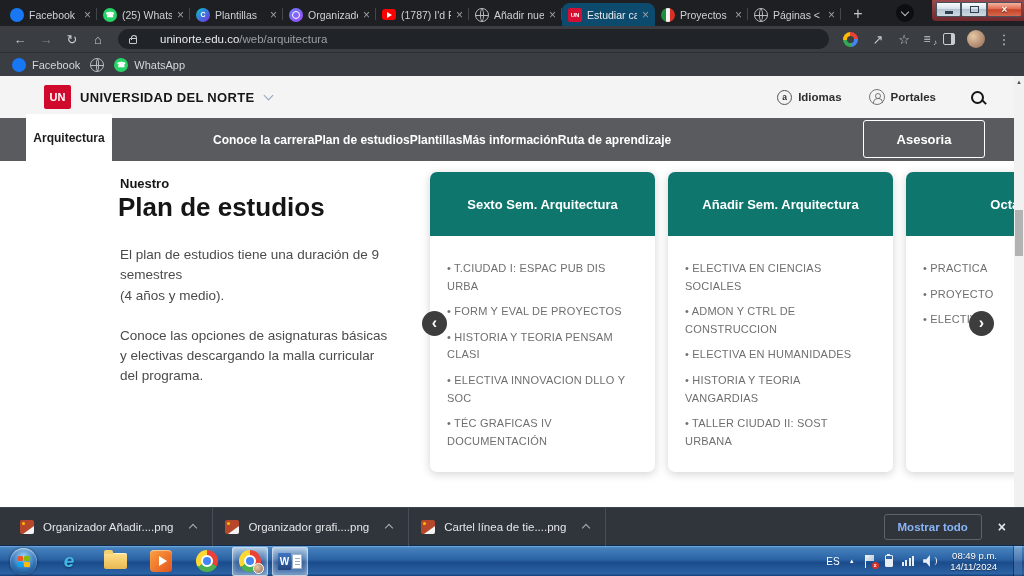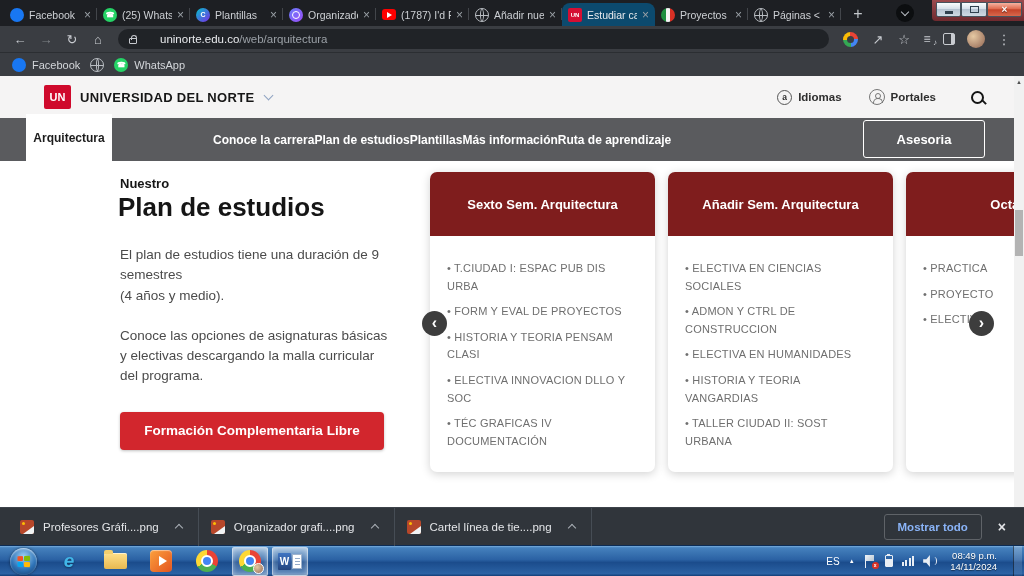--- a/index.html
+++ b/index.html
@@ -78,21 +78,21 @@
 
   .leftcol{position:absolute;left:120px;top:85px;width:274px;color:#4b4b4b;}
   .eyebrow{font-size:13px;font-weight:bold;color:#151515;margin-top:15px;}
   .h1{font-size:26px;font-weight:bold;color:#151515;margin:1px 0 0 -2px;}
   .para{margin-top:22px;font-size:13.5px;line-height:1.5;}
   .para.second{margin-top:20px;}
   .cta-red{margin-top:25px;width:264px;height:38px;background:#d2262d;color:#fff;font-weight:bold;font-size:13.5px;border-radius:4px;display:flex;align-items:center;justify-content:center;box-shadow:0 1px 3px rgba(0,0,0,.25);}
 
   .cards{position:absolute;left:430px;top:96px;display:flex;gap:13px;}
   .card{width:225px;height:300px;background:#fff;border-radius:7px;box-shadow:0 2px 10px rgba(0,0,0,.18);flex:none;display:flex;flex-direction:column;}
-  .card-head{height:64px;background:#7f1d1d;border-radius:7px 7px 0 0;color:#fff;font-weight:bold;font-size:13px;display:flex;align-items:center;justify-content:center;text-align:center;padding:0 10px;flex:none;}
+  .card-head{height:64px;background:#0f766e;border-radius:7px 7px 0 0;color:#fff;font-weight:bold;font-size:13px;display:flex;align-items:center;justify-content:center;text-align:center;padding:0 10px;flex:none;}
   .card-body{padding:24px 17px 10px 17px;}
   .card-item{font-size:11px;color:#6f6f6f;line-height:1.6;margin-bottom:8px;letter-spacing:.2px;}
   .card-item::before{content:"• ";}
   .car-arrow{position:absolute;width:25px;height:25px;border-radius:50%;background:#3d3d3d;color:#fff;display:flex;align-items:center;justify-content:center;font-size:16px;font-weight:bold;top:235px;z-index:4;padding-bottom:2px;}
   .car-arrow.left{left:422px;}
   .car-arrow.right{left:969px;}
 
   .scrollbar{position:absolute;right:0;top:0;width:10px;height:100%;background:#f1f1f1;z-index:6;}
   .scroll-up{height:12px;display:flex;align-items:center;justify-content:center;font-size:6px;color:#505050;}
   .scroll-thumb{position:absolute;left:1px;top:134px;width:8px;height:46px;background:#b3b3b3;}
@@ -280,21 +280,20 @@
     </div>
 
     <div class="leftcol">
       <div class="eyebrow">Nuestro</div>
       <div class="h1">Plan de estudios</div>
       <div class="para">
         <div>El plan de estudios tiene una duración de 9 semestres</div>
         <div>(4 años y medio).</div>
       </div>
       <div class="para second">Conoce las opciones de asignaturas básicas y electivas descargando la malla curricular del programa.</div>
-      <div class="cta-red">Formación Complementaria Libre</div>
     </div>
 
     <div class="cards" id="cards">
         <div class="card">
           <div class="card-head">Sexto Sem. Arquitectura</div>
           <div class="card-body">
             <div class="card-item">T.CIUDAD I: ESPAC PUB DIS URBA</div>
             <div class="card-item">FORM Y EVAL DE PROYECTOS</div>
             <div class="card-item">HISTORIA Y TEORIA PENSAM CLASI</div>
             <div class="card-item">ELECTIVA INNOVACION DLLO Y SOC</div>
@@ -327,21 +326,21 @@
     <div class="scrollbar">
       <div class="scroll-up">▲</div>
       <div class="scroll-thumb"></div>
     </div>
   </div>
 
   <div class="downloads" id="downloads">
     <span id="dl-items" style="display:flex;align-items:center;height:100%;">
         <span class="dl-item">
           <span class="png-icon"></span>
-          <span>Profesores Gráfi....png</span>
+          <span>Organizador Añadir....png</span>
           <span class="dl-chev"></span>
         </span>
         <span class="dl-sep"></span>
         <span class="dl-item">
           <span class="png-icon"></span>
           <span>Organizador grafi....png</span>
           <span class="dl-chev"></span>
         </span>
         <span class="dl-sep"></span>
         <span class="dl-item">

